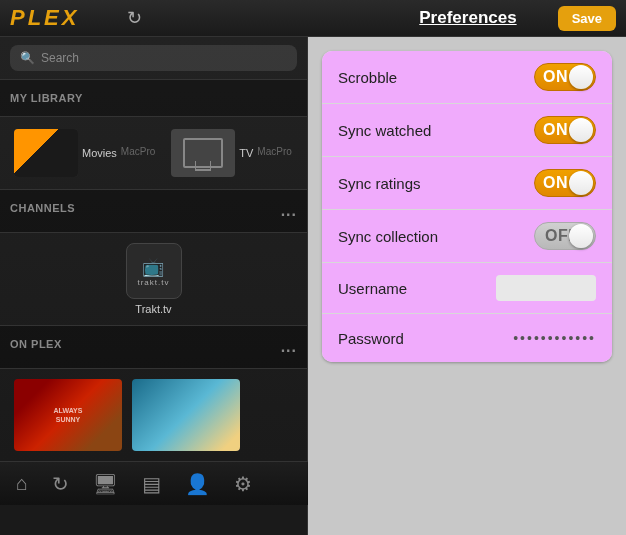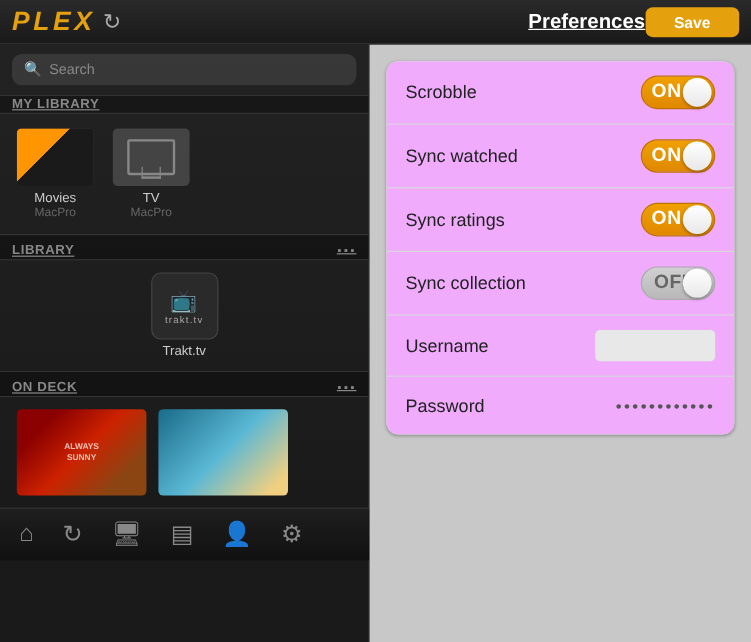--- a/index.html
+++ b/index.html
@@ -16,20 +16,21 @@
     
     .top-header {
       background: linear-gradient(180deg, #2a2a2a 0%, #1a1a1a 100%);
       height: 37px;
       display: flex;
       align-items: center;
       justify-content: space-between;
       padding: 0 10px;
       border-bottom: 1px solid #333;
       flex-shrink: 0;
+      gap: 41px;
     }
     .plex-logo {
       font-size: 22px;
       font-weight: 900;
       color: #e5a00d;
       letter-spacing: 3px;
       font-style: italic;
     }
     .header-center {
       display: flex;
@@ -66,21 +67,21 @@
       margin-left: -80px;
       text-decoration: underline;
     }
     .save-btn {
       background: #e5a00d;
       border: none;
       border-radius: 6px;
       color: #fff;
       font-size: 13px;
       font-weight: 600;
-      padding: 5px 24px;
+      padding: 5px 14px;
       cursor: pointer;
     }
 
     
     .main-content {
       display: flex;
       flex: 1;
       overflow: hidden;
     }
 
@@ -106,47 +107,45 @@
     .search-bar span {
       color: #888;
       font-size: 12px;
     }
     .search-icon-char {
       color: #888;
       font-size: 13px;
     }
 
     .section-header {
-      padding: 1px 10px;
+      padding: 12px 10px;
       color: #888;
       font-size: 11px;
       font-weight: 600;
       letter-spacing: 0.5px;
       background: rgba(0,0,0,0.3);
       border-top: 1px solid #333;
       border-bottom: 1px solid #333;
       display: flex;
-      align-items: flex-end;
+      align-items: flex-start;
       justify-content: space-between;
-      text-decoration: underline;
     }
     .more-dots {
       color: #888;
       font-size: 16px;
       letter-spacing: 1px;
     }
 
     .library-items {
       display: flex;
       gap: 16px;
       padding: 12px 14px;
     }
     .library-item {
       display: flex;
-      flex-direction: column;
       align-items: center;
       gap: 4px;
       cursor: pointer;
     }
     .library-thumb {
       width: 64px;
       height: 48px;
       border-radius: 4px;
       display: flex;
       align-items: center;
@@ -421,35 +420,35 @@
           <span class="library-sublabel">MacPro</span>
         </div>
         <div class="library-item">
           <div class="library-thumb tv-thumb"></div>
           <span class="library-label">TV</span>
           <span class="library-sublabel">MacPro</span>
         </div>
       </div>
 
       <div class="section-header">
-        <span>LIBRARY</span>
+        <span>CHANNELS</span>
         <span class="more-dots">...</span>
       </div>
       <div class="channels-section">
         <div class="channel-item">
           <div class="channel-thumb">
             <span class="trakt-icon">📺</span>
             <span class="trakt-label-small">trakt.tv</span>
           </div>
           <span class="channel-name">Trakt.tv</span>
         </div>
       </div>
 
       <div class="section-header">
-        <span>ON DECK</span>
+        <span>ON PLEX</span>
         <span class="more-dots">...</span>
       </div>
       <div class="on-deck-section">
         <div class="deck-thumb deck-thumb-1"></div>
         <div class="deck-thumb deck-thumb-2"></div>
       </div>
 
     </div>
 
     <div class="bottom-nav">

